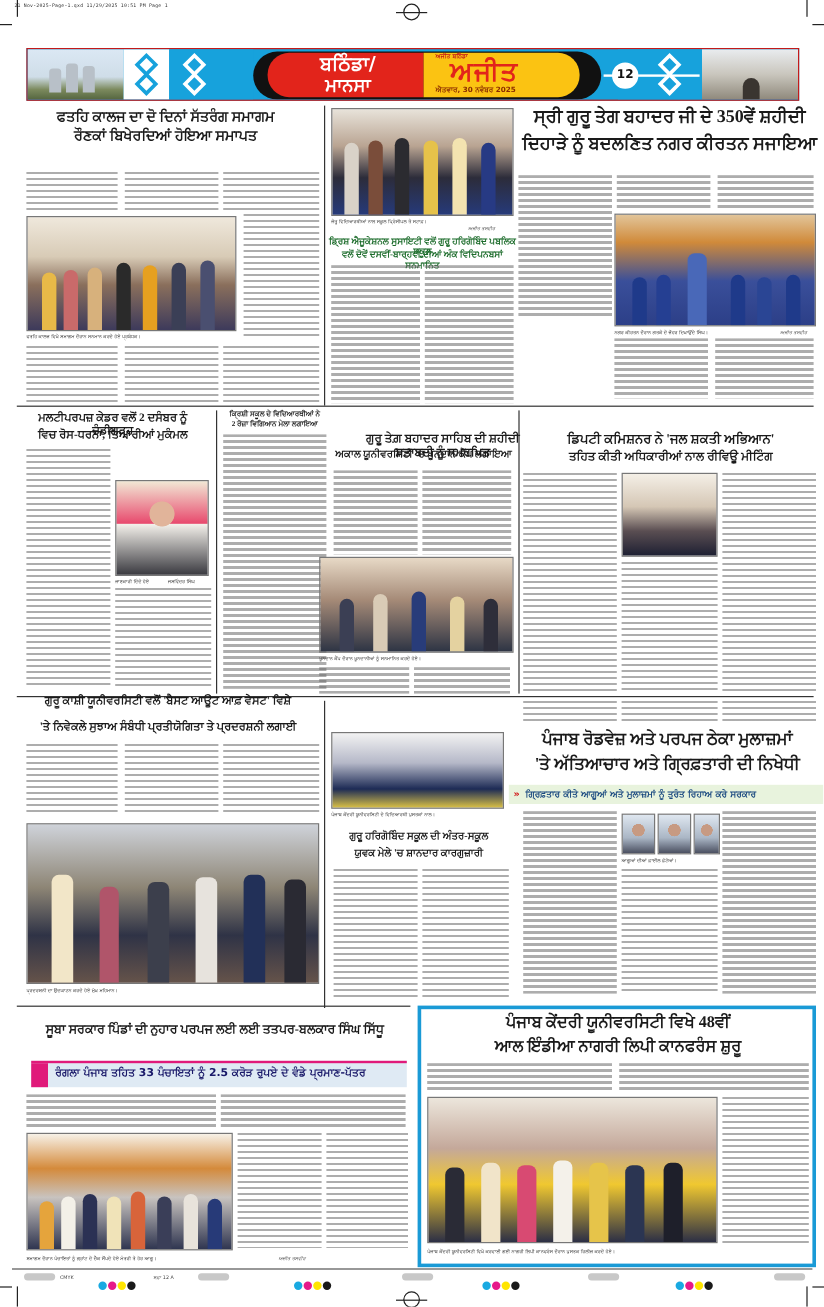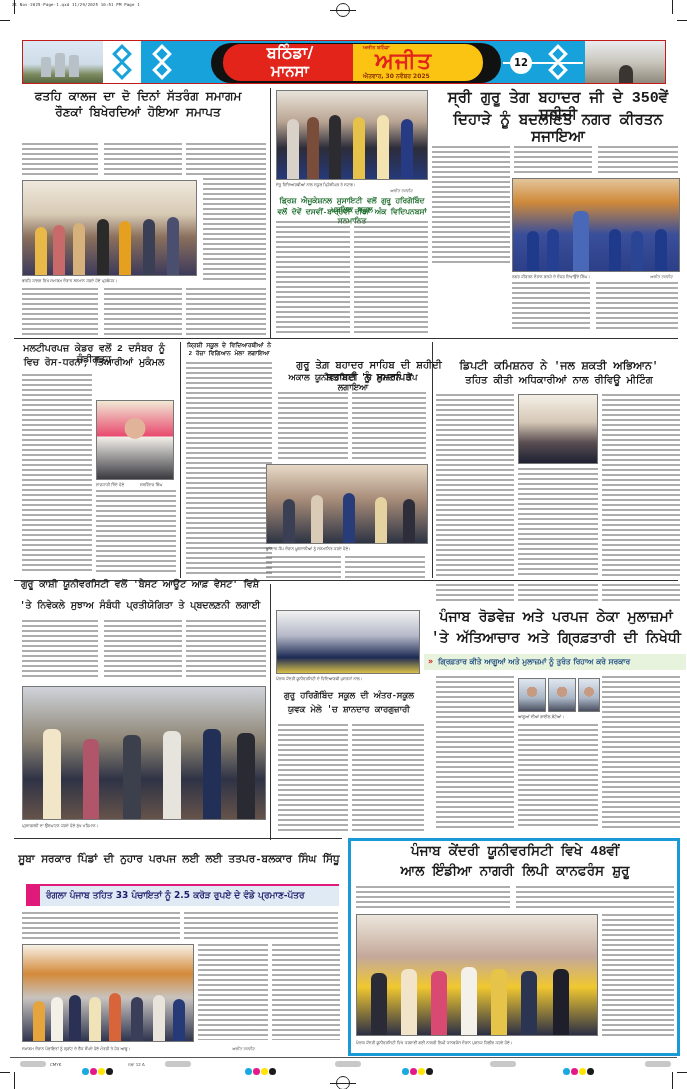--- a/index.html
+++ b/index.html
@@ -22,21 +22,21 @@
   .pill-yellow { top: 3px; left: 330px; width: 130px; height: 37px; background: #fbc312; border-radius: 0 18px 18px 0; }
   .city1 { top: 2px; left: 212px; width: 110px; font-size: 16px; font-weight: bold; color: #fff; text-align: center; }
   .city2 { top: 21px; left: 212px; width: 110px; font-size: 15px; font-weight: bold; color: #fff; text-align: center; }
   .ajit-small { top: 3px; left: 340px; font-size: 5px; font-weight: bold; color: #c31a1a; }
   .ajit-big { top: 7px; left: 352px; font-size: 22px; font-weight: bold; color: #e2241b; letter-spacing: 1px; }
   .mh-date { top: 31px; left: 340px; font-size: 6px; color: #8a2b00; font-weight: bold; }
   .page-num { top: 11px; left: 487px; width: 22px; height: 22px; border-radius: 50%; background: #fff; border: 2px solid #fff; font-size: 10px; font-weight: bold; text-align: center; line-height: 18px; color: #111; }
   .mh-line { top: 21px; left: 480px; width: 80px; height: 2px; background: #fff; }
 
   
-  .hl { font-family: Liberation Mono, monospace; font-weight: bold; color: #1a1a1a; line-height: 1.15; text-align: center; }
+  .hl { font-family: Liberation Serif, serif; font-weight: bold; color: #1a1a1a; line-height: 1.15; text-align: center; }
   .hl-l { font-size: 15px; }
   .hl-m { font-size: 12px; }
   .hl-s { font-size: 10px; }
   .hl-green { color: #1b6b2a; }
 
   
   .txt { background-image: repeating-linear-gradient(180deg, #6a6a6a 0 2px, transparent 2px 5px); opacity: .55; }
   .cap { font-size: 4px; color: #222; line-height: 1.3; }
   .credit { font-size: 4px; color: #444; font-style: italic; }
 
@@ -205,21 +205,21 @@
 <div class="abs hl hl-s" style="top:360px;left:436px;width:246px;font-size:11px">ਡਿਪਟੀ ਕਮਿਸ਼ਨਰ ਨੇ 'ਜਲ ਸ਼ਕਤੀ ਅਭਿਆਨ'</div>
 <div class="abs hl hl-s" style="top:375px;left:436px;width:246px;font-size:10px">ਤਹਿਤ ਕੀਤੀ ਅਧਿਕਾਰੀਆਂ ਨਾਲ ਰੀਵਿਊ ਮੀਟਿੰਗ</div>
 <div class="abs txt" style="top:394px;left:436px;width:78px;height:182px"></div>
 <div class="abs photo ph-office" style="top:394px;left:518px;width:80px;height:70px"></div>
 <div class="abs txt" style="top:468px;left:518px;width:80px;height:108px"></div>
 <div class="abs txt" style="top:394px;left:602px;width:78px;height:182px"></div>
 
 <div class="abs rule-h" style="top:580px;left:14px;width:664px"></div>
 
 <div class="abs hl hl-s" style="top:580px;left:14px;width:252px;font-size:9.5px">ਗੁਰੂ ਕਾਸ਼ੀ ਯੂਨੀਵਰਸਿਟੀ ਵਲੋਂ 'ਬੈਸਟ ਆਊਟ ਆਫ਼ ਵੇਸਟ' ਵਿਸ਼ੇ</div>
-<div class="abs hl hl-s" style="top:601px;left:14px;width:252px;font-size:9.5px">'ਤੇ ਨਿਵੇਕਲੇ ਸੁਝਾਅ ਸੰਬੰਧੀ ਪ੍ਰਤੀਯੋਗਿਤਾ ਤੇ ਪ੍ਬਦਲਣ਼ਨੀ ਲਗਾਈ</div>
+<div class="abs hl hl-s" style="top:601px;left:14px;width:252px;font-size:9.5px">'ਤੇ ਨਿਵੇਕਲੇ ਸੁਝਾਅ ਸੰਬੰਧੀ ਪ੍ਰਤੀਯੋਗਿਤਾ ਤੇ ਪ੍ਰਦਰਸ਼ਨੀ ਲਗਾਈ</div>
 <div class="abs txt" style="top:620px;left:22px;width:76px;height:60px"></div>
 <div class="abs txt" style="top:620px;left:104px;width:78px;height:60px"></div>
 <div class="abs txt" style="top:620px;left:186px;width:80px;height:60px"></div>
 <div class="abs photo ph-event" style="top:686px;left:22px;width:244px;height:134px">
   <div class="figure" style="left:20px;height:90px;background:#f2e6c8;width:18px"></div>
   <div class="figure" style="left:60px;height:80px;background:#b0556a;width:16px"></div>
   <div class="figure" style="left:100px;height:84px;background:#3c3f4c;width:18px"></div>
   <div class="figure" style="left:140px;height:88px;background:#e7e3dd;width:18px"></div>
   <div class="figure" style="left:180px;height:90px;background:#223058;width:18px"></div>
   <div class="figure" style="left:214px;height:86px;background:#2a2a33;width:18px"></div>

